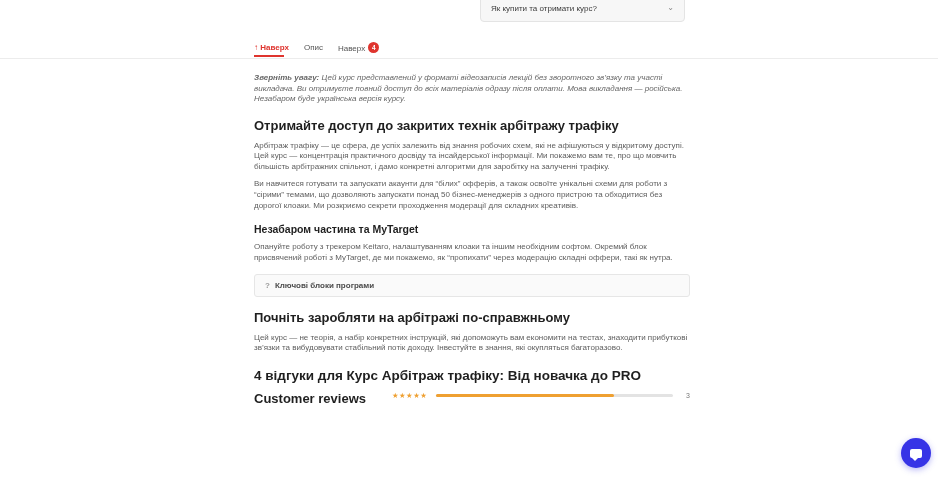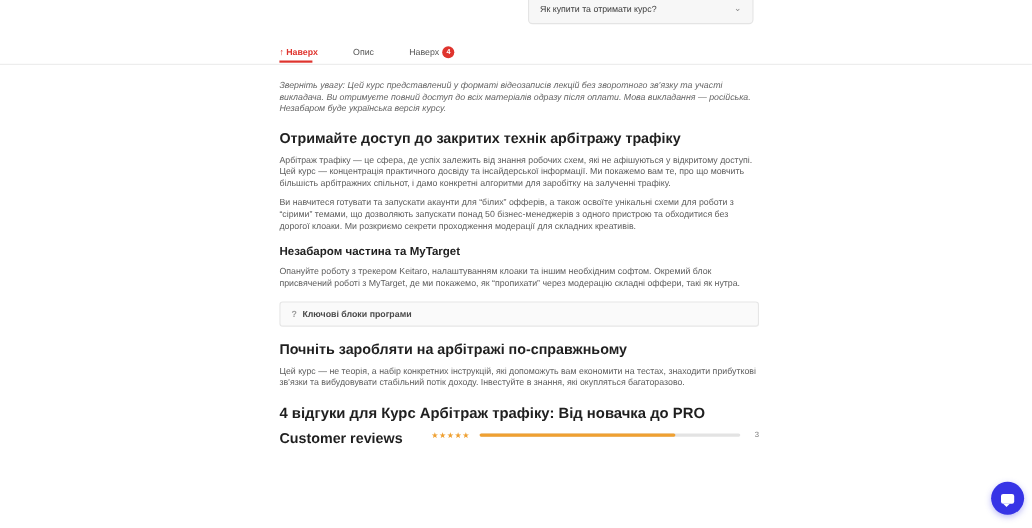--- a/index.html
+++ b/index.html
@@ -10,32 +10,32 @@
   
   .top-dropdown{
     position:absolute;left:480px;top:-6px;width:205px;height:28px;
     background:#f7f7f7;border:1px solid #e4e4e4;border-radius:4px;
     display:flex;align-items:center;justify-content:space-between;
     padding:0 10px;box-sizing:border-box;font-size:8px;color:#3a3a3a;cursor:pointer;
   }
   .top-dropdown .chev{color:#888;font-size:8px;line-height:1;}
   
   .page-divider{position:absolute;top:58px;left:0;width:938px;height:0;border-top:1px solid #ececec;}
-  .subnav{position:absolute;left:254px;top:42px;display:flex;align-items:center;gap:32px;font-size:8px;}
+  .subnav{position:absolute;left:254px;top:42px;display:flex;align-items:center;gap:15px;font-size:8px;}
   .subnav .top-link{color:#df342e;font-weight:bold;cursor:pointer;}
-  .subnav .tab{color:#555;cursor:pointer;display:flex;align-items:center;}
+  .subnav .tab{color:#555;cursor:pointer;display:flex;align-items:flex-end;}
   .subnav .badge{
     display:inline-flex;width:11px;height:11px;border-radius:50%;background:#df342e;color:#fff;
     font-size:6.5px;align-items:center;justify-content:center;margin-left:3px;font-weight:bold;
   }
   .nav-underline{position:absolute;left:254px;top:55px;width:30px;height:2px;background:#df342e;}
   
   .content{position:absolute;left:254px;top:59px;width:436px;}
   .notice{margin:14px 0 0;font-size:8px;line-height:1.32;color:#666;font-style:italic;}
-  .notice .lead{font-weight:normal;}
+  .notice .lead{font-weight:bold;}
   h2.sec{font-size:13px;color:#1f1f1f;margin:14px 0 0;font-weight:bold;line-height:1.15;}
   h3.sec{font-size:10.5px;color:#1f1f1f;margin:12px 0 0;font-weight:bold;line-height:1.15;}
   p.body{font-size:8px;line-height:1.33;color:#5d5d5d;margin:7px 0 0;}
   .accordion{
     margin:10px 0 0;background:#fafafa;border:1px solid #e6e6e6;border-radius:3px;
     padding:6px 10px;font-size:8px;color:#4a4a4a;font-weight:bold;
     display:flex;align-items:center;gap:5px;cursor:pointer;
   }
   .accordion .q{color:#9a9a9a;font-weight:bold;}
   

